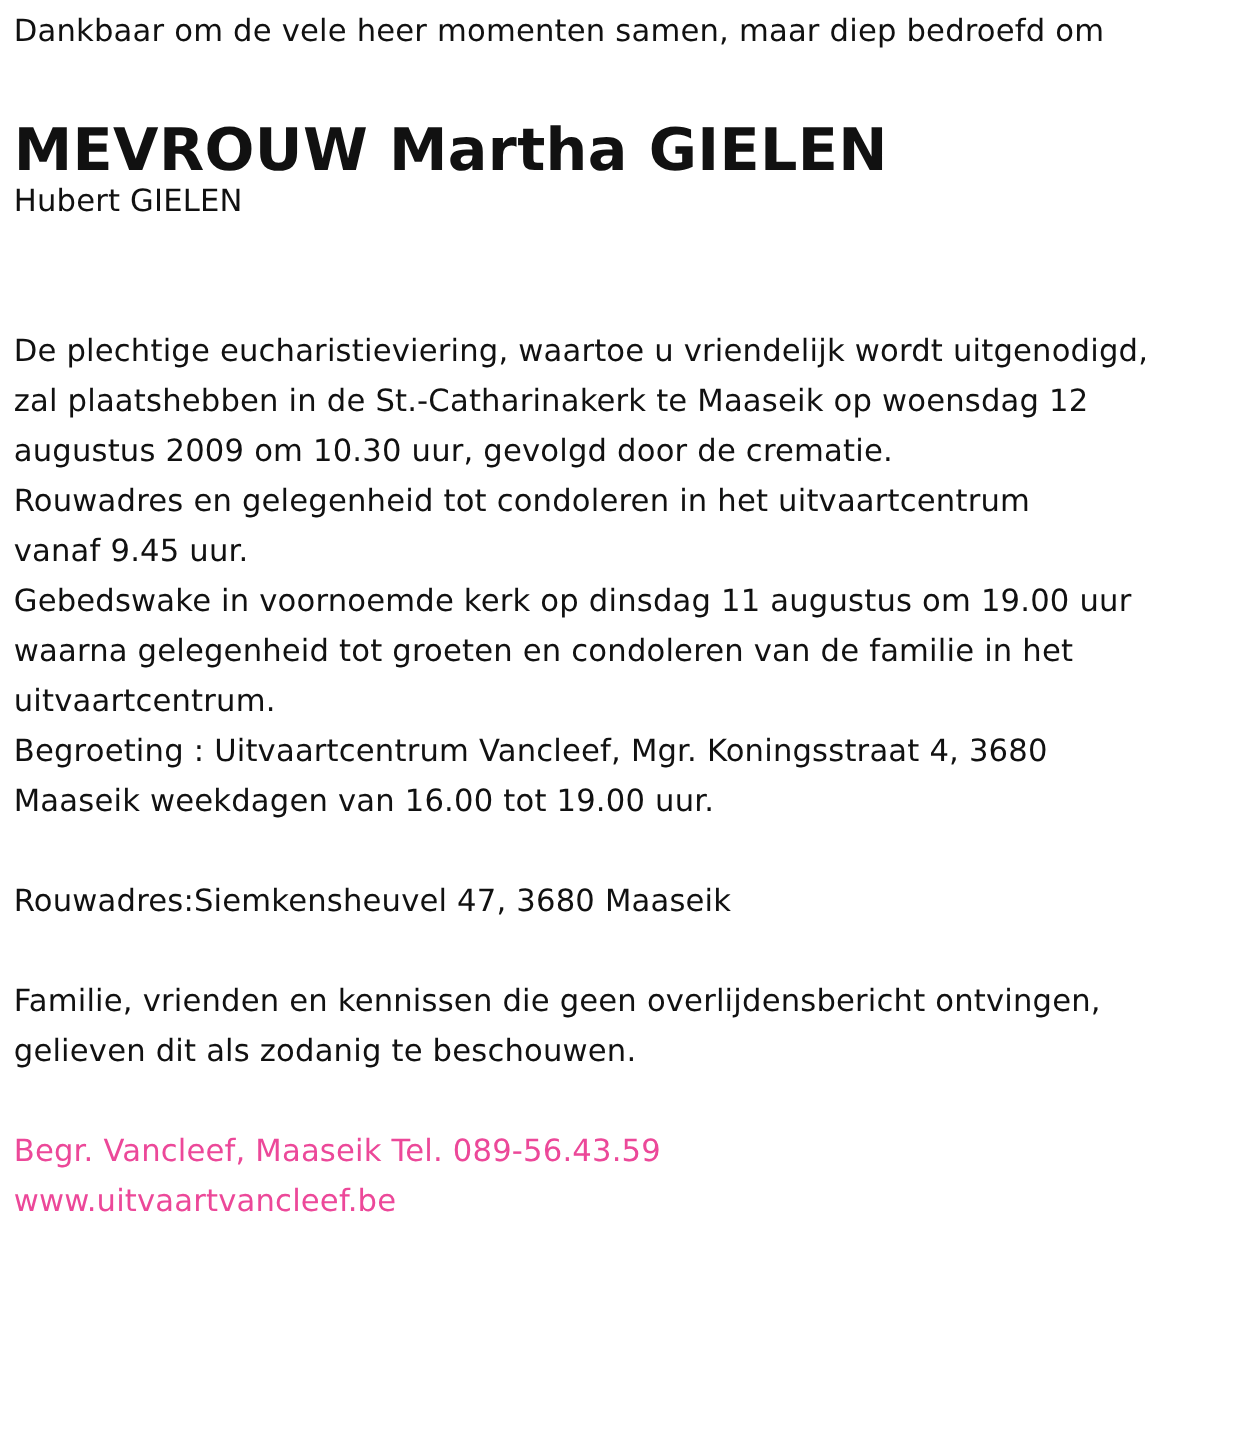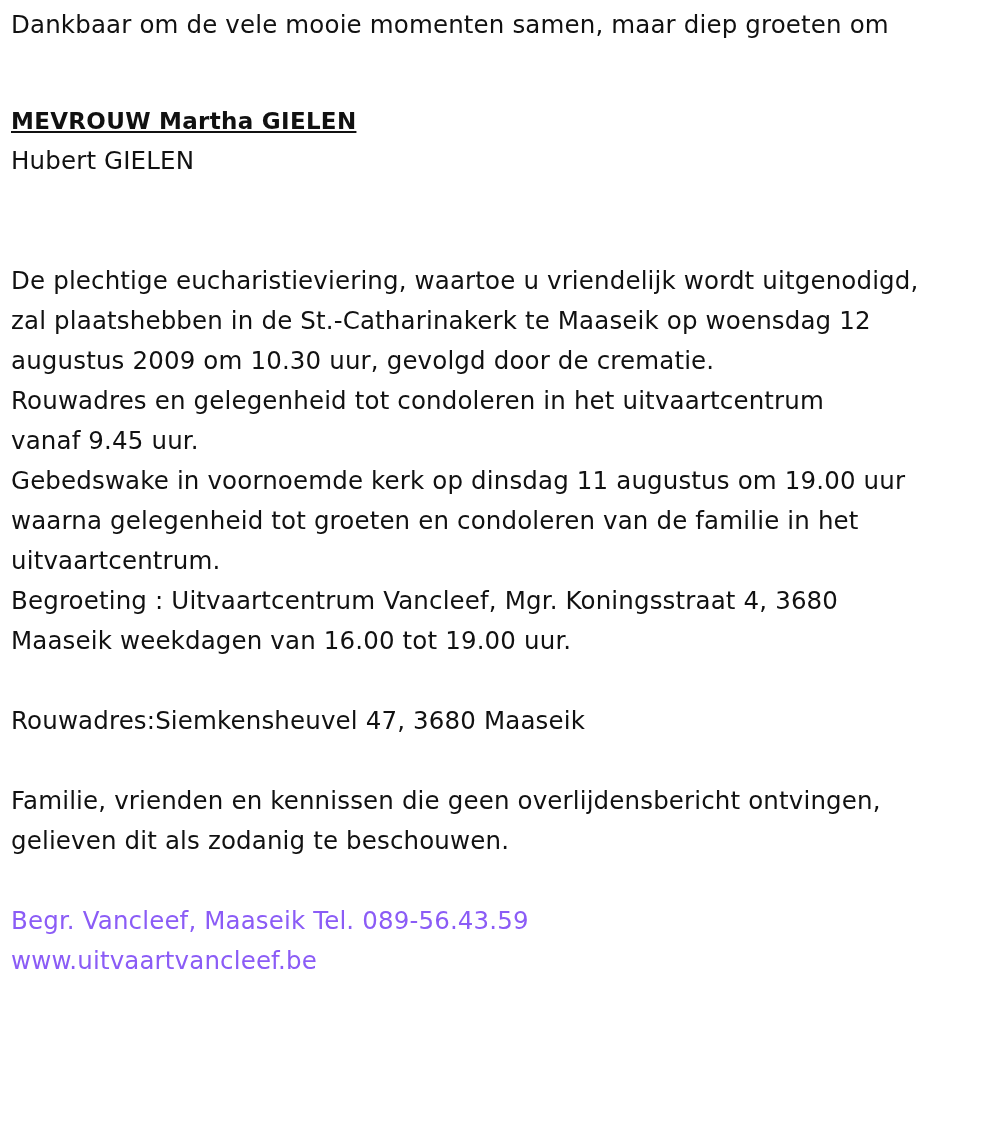--- a/index.html
+++ b/index.html
@@ -22,43 +22,42 @@
       font-size: 24.5px;
       line-height: 40px;
       height: 40px;
       white-space: nowrap;
       letter-spacing: 0.15px;
     }
     .blank {
       height: 40px;
     }
     .title {
-      font-size: 23px;
+      font-size: 47px;
       font-weight: bold;
       line-height: 60px;
       height: 60px;
       margin-top: 0px;
       white-space: nowrap;
       letter-spacing: 0.3px;
       padding-top: 6px;
       box-sizing: content-box;
       height: 50px;
-      text-decoration: underline;
     }
     .footer .line {
-      color: #8b5cf6;
+      color: #ec4899;
     }
   </style>
 </head>
 <body>
 
 <div class="page">
 
   <div>
-    <div class="line">Dankbaar om de vele mooie momenten samen, maar diep groeten om</div>
+    <div class="line">Dankbaar om de vele heer momenten samen, maar diep bedroefd om</div>
   </div>
 
   <div class="blank"></div>
 
   <div class="title">MEVROUW Martha GIELEN</div>
 
   <div>
     <div class="line">Hubert GIELEN</div>
   </div>
 

